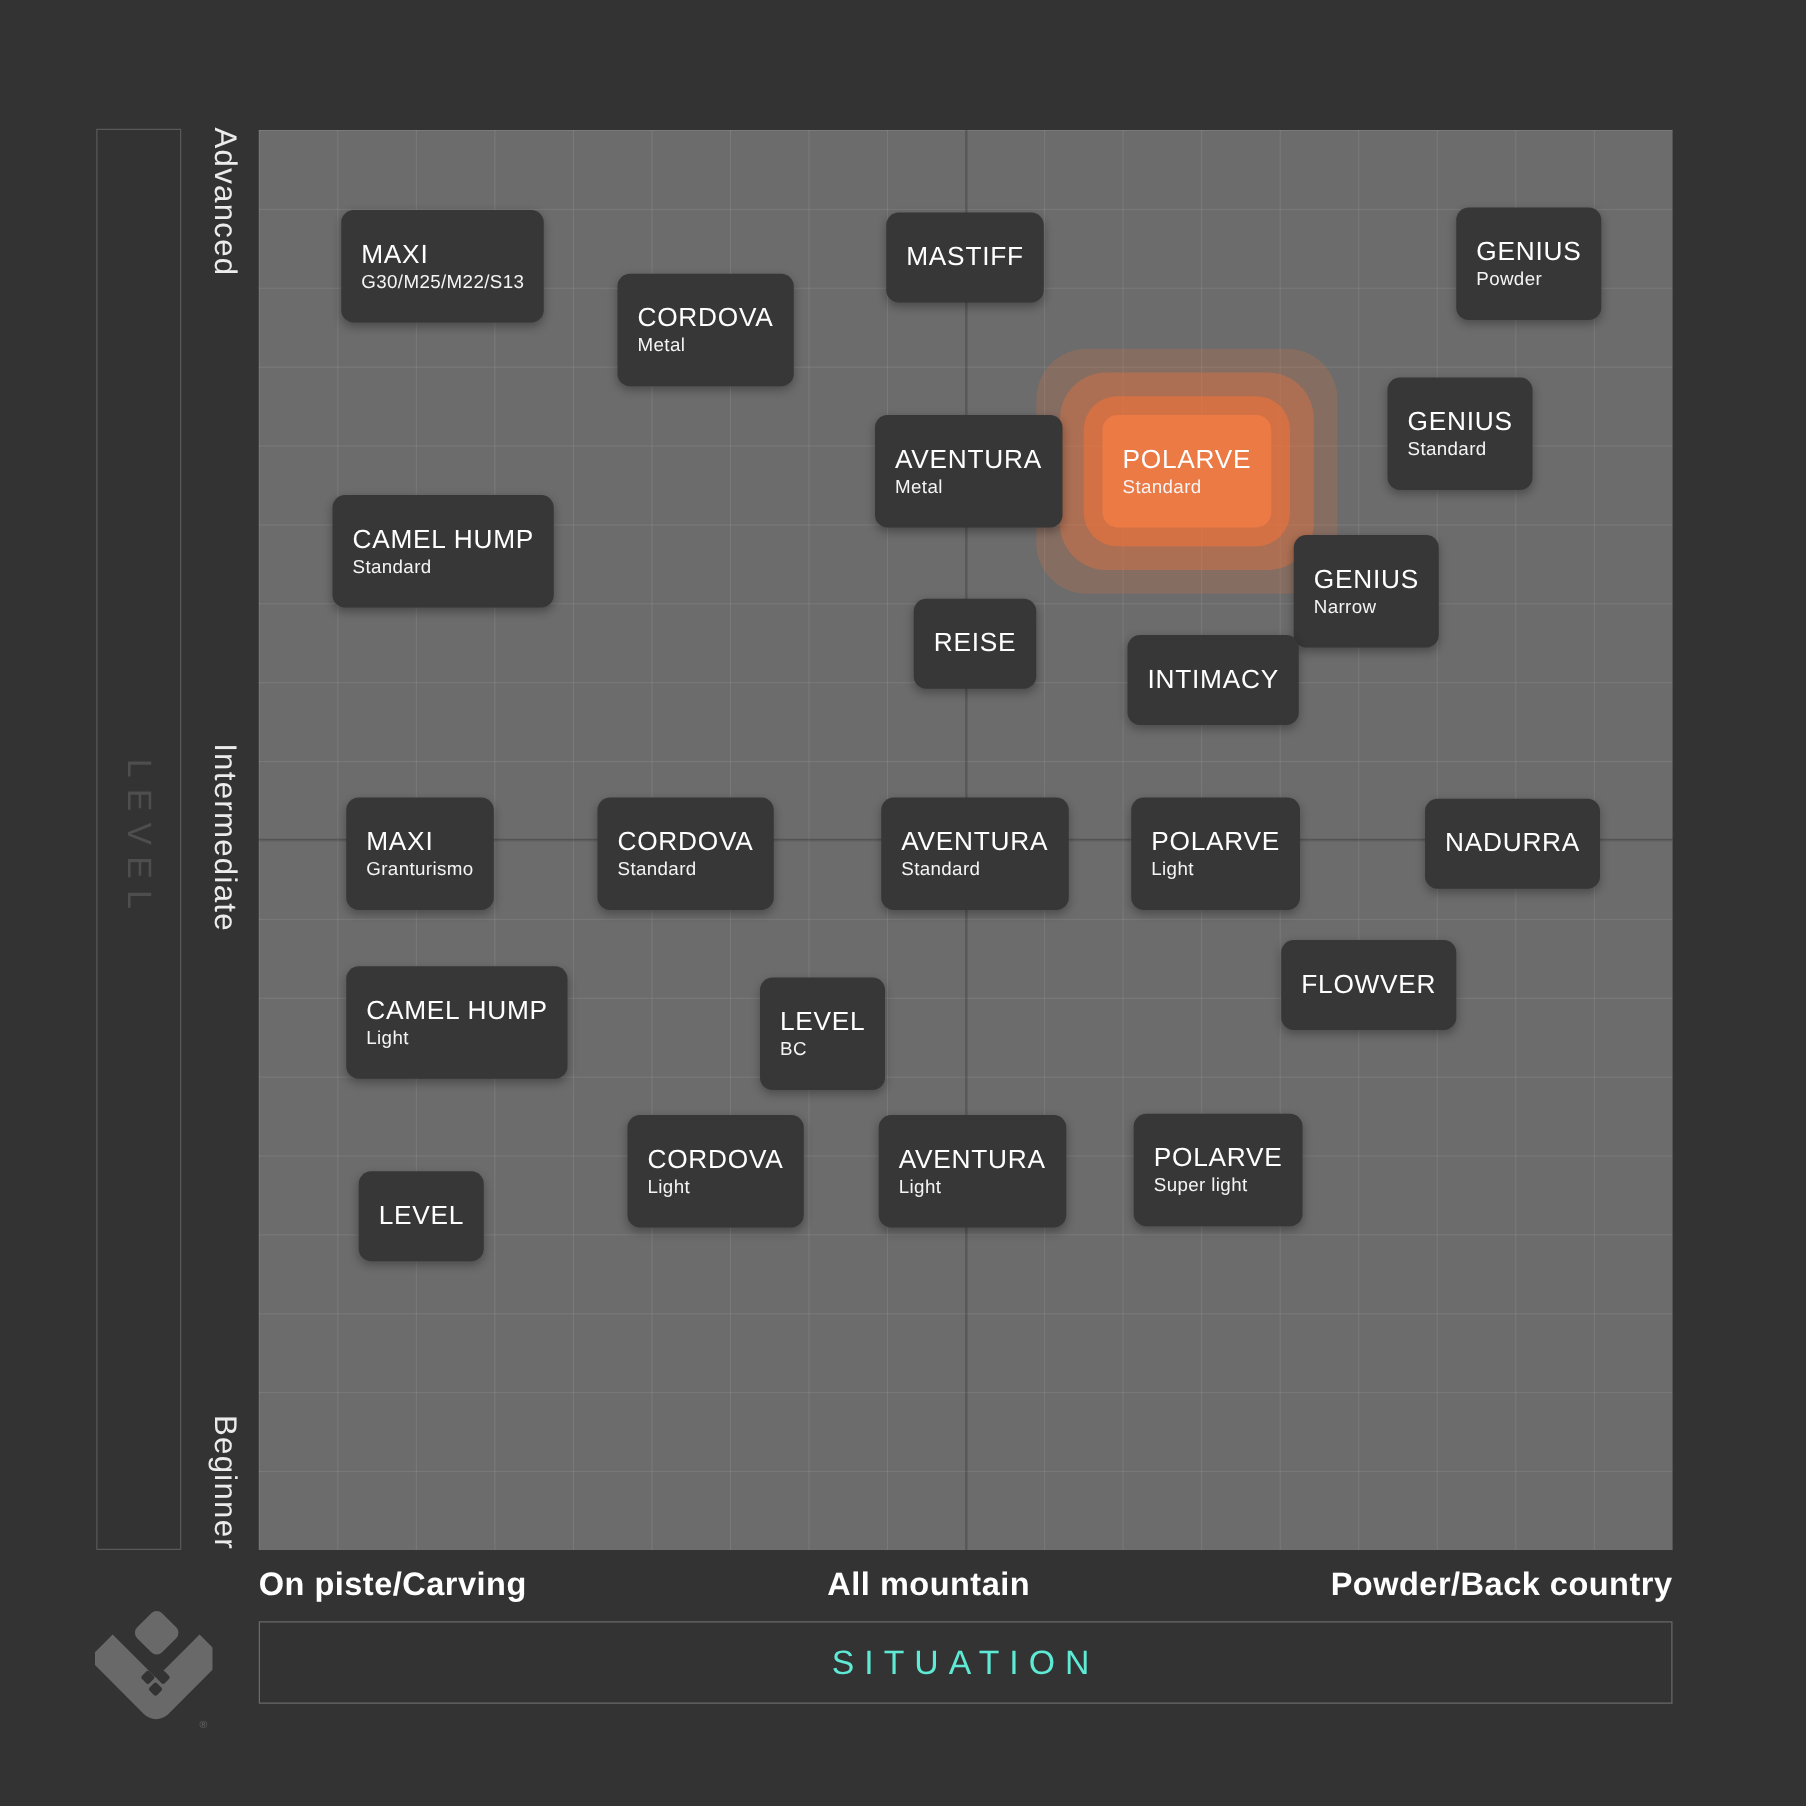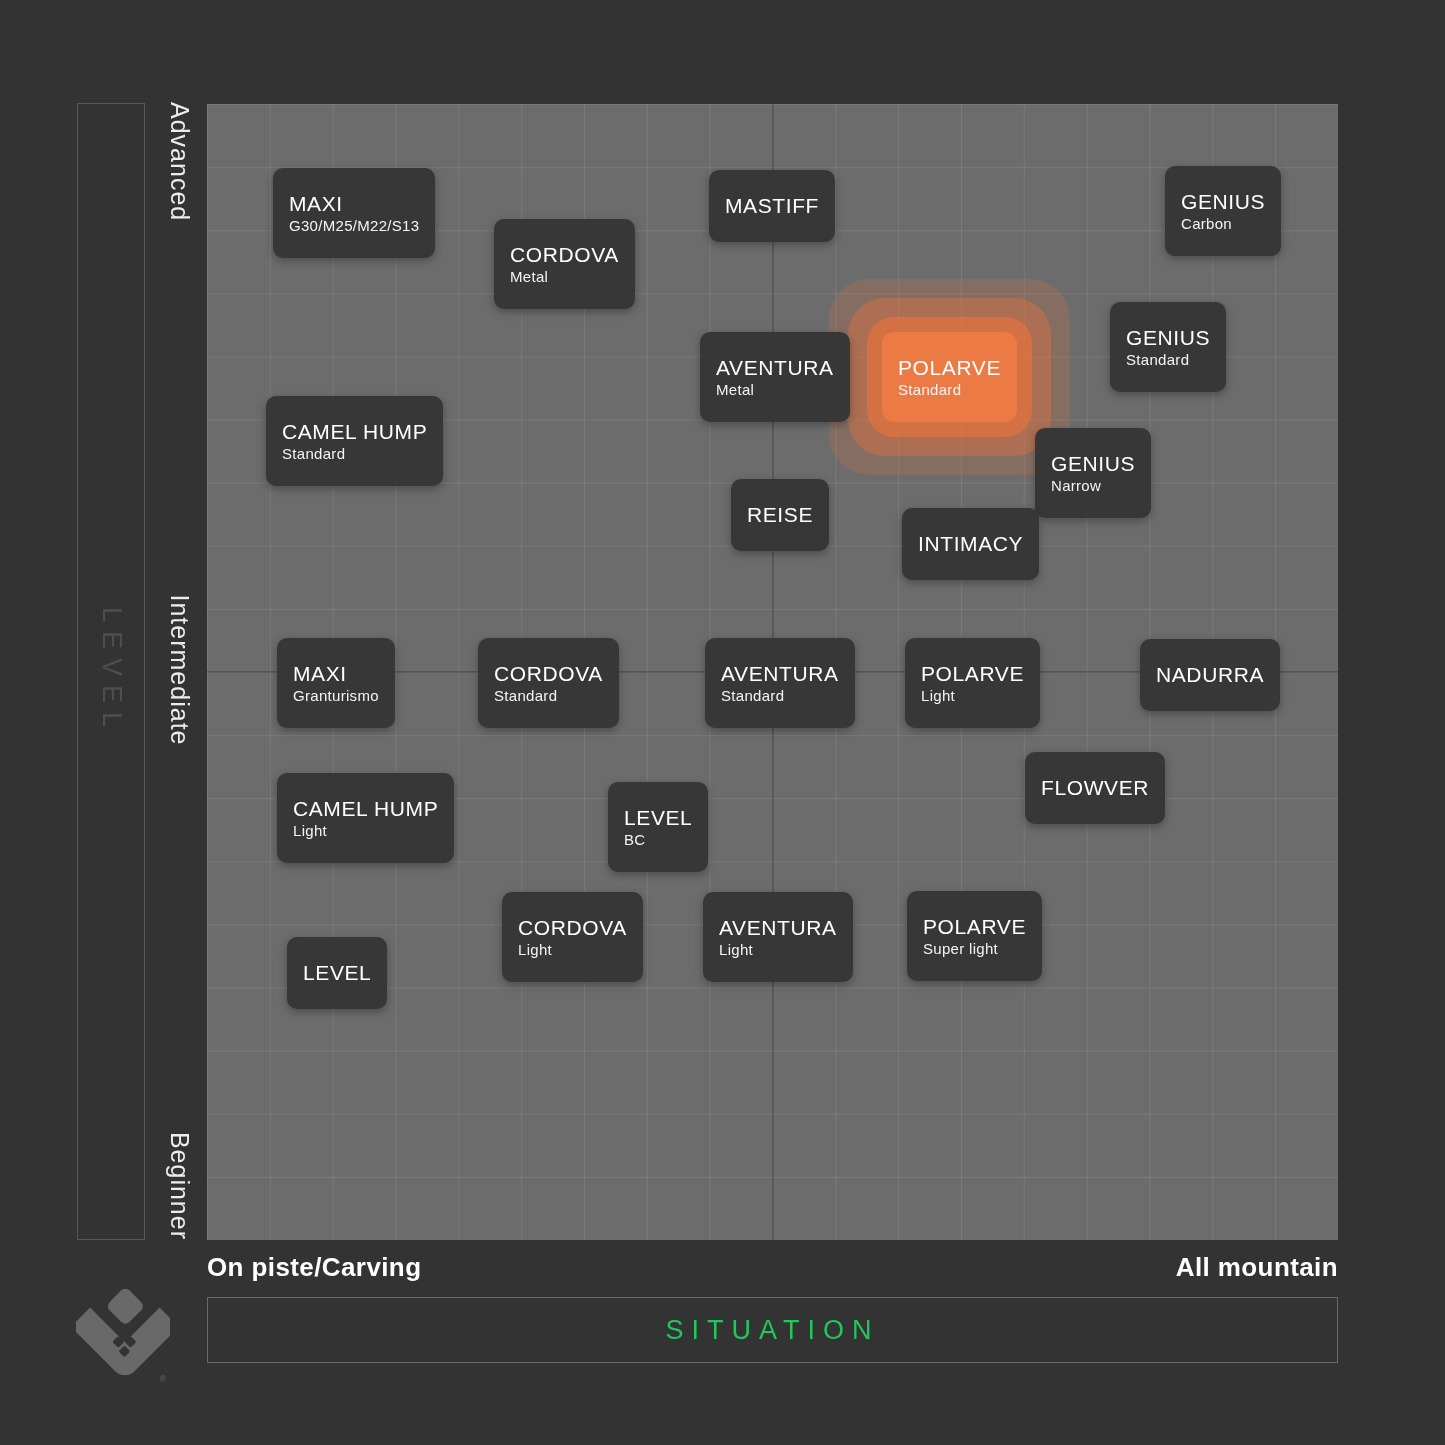--- a/index.html
+++ b/index.html
@@ -56,21 +56,21 @@
   
   .x-labels{
     position:absolute;left:207px;top:1252px;width:1131px;
     display:flex;justify-content:space-between;
     color:#ffffff;font-size:26px;font-weight:bold;letter-spacing:0.4px;
   }
   .situation-box{
     position:absolute;left:207px;top:1297px;width:1131px;height:66px;
     border:1px solid #696969;box-sizing:border-box;
     display:flex;align-items:center;justify-content:center;
-    color:#22c55e;font-size:27px;letter-spacing:8px;
+    color:#5eead4;font-size:27px;letter-spacing:8px;
   }
   .logo{position:absolute;left:76px;top:1280px;width:94px;height:122px;}
 </style>
 </head>
 <body>
 
 <div class="stage">
 
   <div class="level-box">
     <span class="level-text">LEVEL</span>
@@ -88,21 +88,21 @@
       </div>
       <div class="card" style="left: 287px; top: 115px;">
         <div class="card-title">CORDOVA</div>
         <div class="card-sub">Metal</div>
       </div>
       <div class="card" style="left: 502px; top: 66px;">
         <div class="card-title">MASTIFF</div>
       </div>
       <div class="card" style="left: 958px; top: 62px;">
         <div class="card-title">GENIUS</div>
-        <div class="card-sub">Carbon</div>
+        <div class="card-sub">Powder</div>
       </div>
       <div class="card" style="left: 493px; top: 228px;">
         <div class="card-title">AVENTURA</div>
         <div class="card-sub">Metal</div>
       </div>
       <div class="card card--hl" style="left: 675px; top: 228px;">
         <div class="card-title">POLARVE</div>
         <div class="card-sub">Standard</div>
       </div>
       <div class="card" style="left: 903px; top: 198px;">
@@ -166,20 +166,21 @@
         <div class="card-sub">Super light</div>
       </div>
       <div class="card" style="left: 80px; top: 833px;">
         <div class="card-title">LEVEL</div>
       </div>
     </div>
 
   <div class="x-labels">
     <span>On piste/Carving</span>
     <span>All mountain</span>
+    <span>Powder/Back country</span>
   </div>
   <div class="situation-box">
     <span>SITUATION</span>
   </div>
 
   <svg class="logo" viewBox="0 0 100 118" aria-hidden="true">
     <rect x="37.5" y="7" width="30" height="30" rx="6.5" transform="rotate(45 52.5 22)" fill="#696969"></rect>
     <path d="M15 44 L52 81 L89 44" fill="none" stroke="#696969" stroke-width="29" stroke-linejoin="round" stroke-linecap="square"></path>
     <g fill="#333333">
       <rect x="40.5" y="55.5" width="9" height="9" rx="2" transform="rotate(45 45 60)"></rect>

